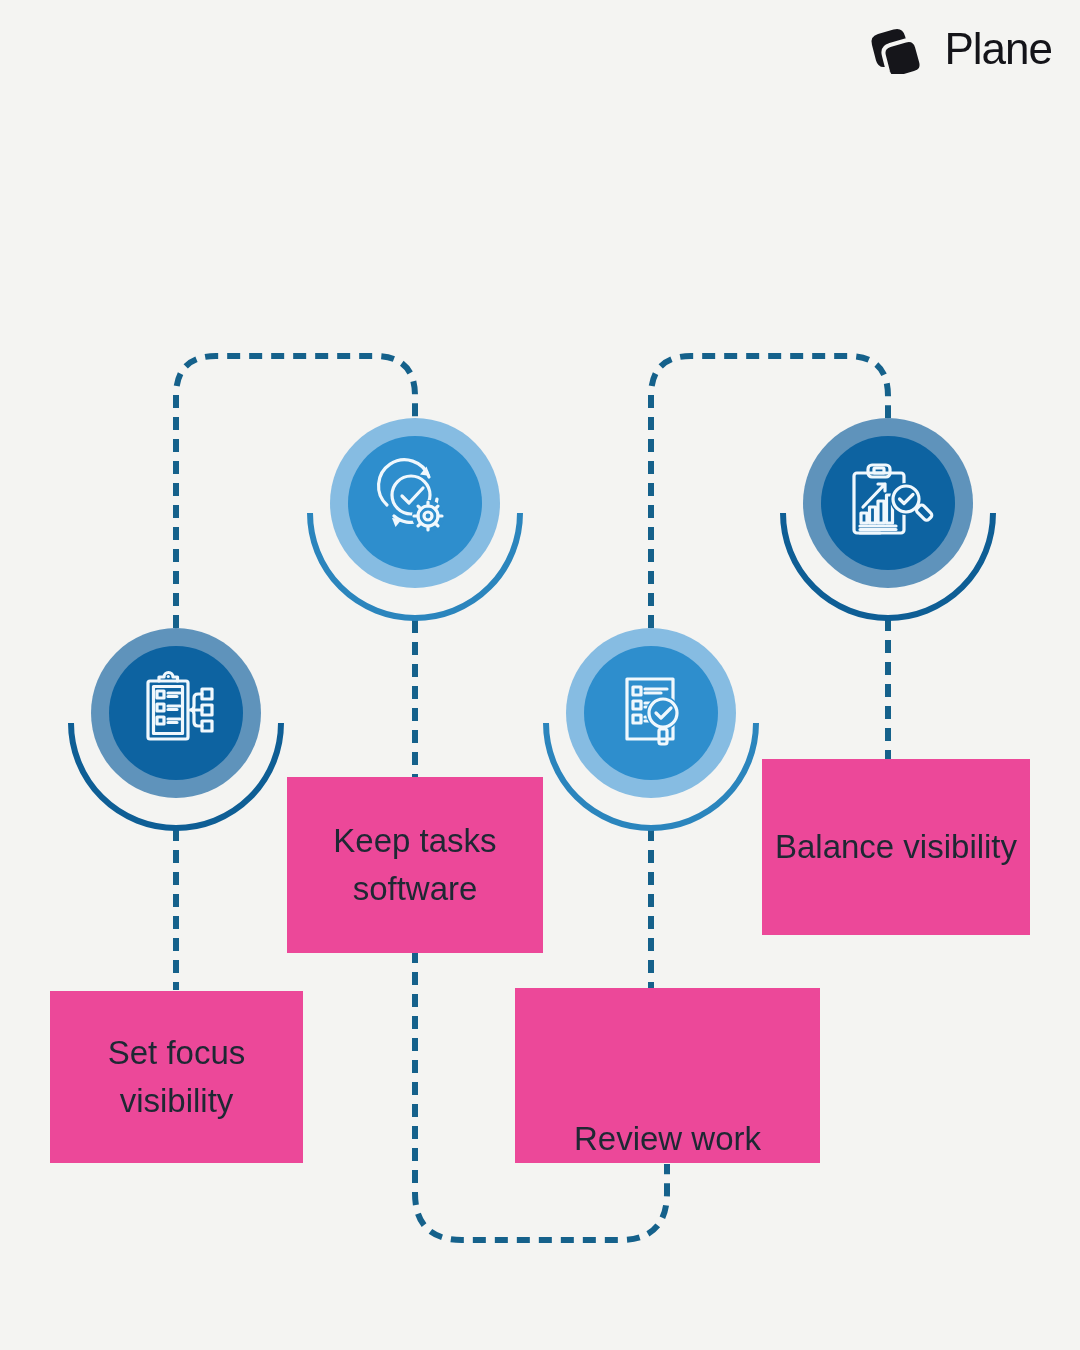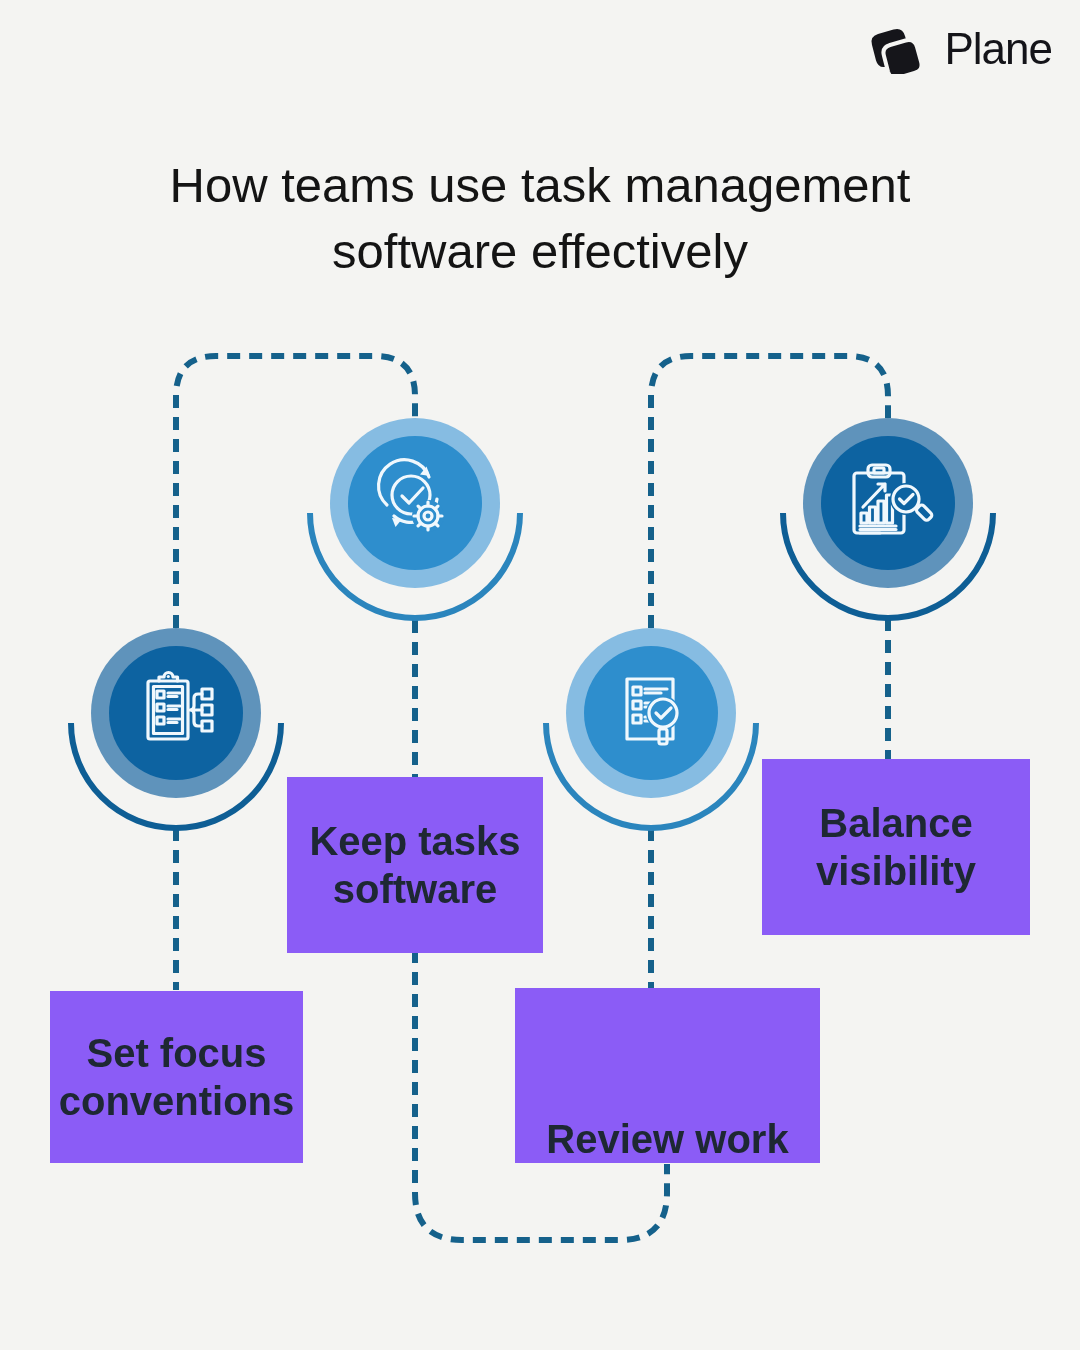--- a/index.html
+++ b/index.html
@@ -17,23 +17,23 @@
   
   .title{
     position:absolute;top:152px;left:0;width:1080px;text-align:center;
     font-size:49px;line-height:66px;font-weight:500;color:#141414;letter-spacing:0;
   }
   
   .connectors{position:absolute;left:0;top:0;z-index:1;}
   .connectors path{fill:none;stroke:#15618b;stroke-width:6;stroke-dasharray:13 9;}
   
   .label-box{
-    position:absolute;z-index:2;background:#8b5cf6;
+    position:absolute;z-index:2;background:#ec4899;
     display:flex;flex-direction:column;align-items:center;justify-content:center;
-    text-align:center;font-size:40px;line-height:48px;font-weight:700;color:#1e2833;
+    text-align:center;font-size:33px;line-height:48px;font-weight:400;color:#1e2833;
   }
   
   .feature{position:absolute;width:240px;height:250px;z-index:3;}
   .feature svg{display:block;}
   .icon-stroke{fill:none;stroke:#f0f8fd;stroke-width:3.2;stroke-linecap:round;stroke-linejoin:round;}
   .icon-fill{fill:#f0f8fd;stroke:none;}
 </style>
 </head>
 <body>
 
@@ -49,35 +49,31 @@
   </svg>
 
   <div class="logo">
     <svg class="mark" width="58" height="50" viewBox="0 0 58 48">
       <path fill="#15151a" d="M8 20 Q5.5 11.5 14 9 L29.5 4.5 Q38.5 2 41 11 L45 25.5 Q47.5 34.5 38.5 37 L23 41.5 Q14.5 44 12 35.5 Z"></path>
       <path fill="#15151a" stroke="#f4f4f2" stroke-width="4" d="M20 31 Q17.5 22.5 26 20 L41.5 15.5 Q50.5 13 53 22 L57 36.5 Q59.5 45.5 50.5 48 L35 52.5 Q26.5 55 24 46.5 Z"></path>
     </svg>
     <span class="brand">Plane</span>
   </div>
 
-  <div class="title">
-    <div>How teams use task management</div>
-    <div>software effectively</div>
-  </div>
 
   <div class="label-box" style="left:287px;top:777px;width:256px;height:176px;">
     <div>Keep tasks</div>
     <div>software</div>
   </div>
   <div class="label-box" style="left:762px;top:759px;width:268px;height:176px;">
     <div>Balance visibility</div>
   </div>
   <div class="label-box" style="left:50px;top:991px;width:253px;height:172px;">
     <div>Set focus</div>
-    <div>conventions</div>
+    <div>visibility</div>
   </div>
   <div class="label-box" style="left:515px;top:988px;width:305px;height:175px;justify-content:flex-end;">
     <div>Review work</div>
   </div>
 
   <div class="feature" style="left:56px;top:603px;">
     <svg width="240" height="250" viewBox="0 0 240 250">
       <path d="M15 120 A105 105 0 0 0 225 120" fill="none" stroke="#0e5e95" stroke-width="6"></path>
       <circle cx="120" cy="110" r="85" fill="#5f93bb"></circle>
       <circle cx="120" cy="110" r="67" fill="#0d63a1"></circle>

